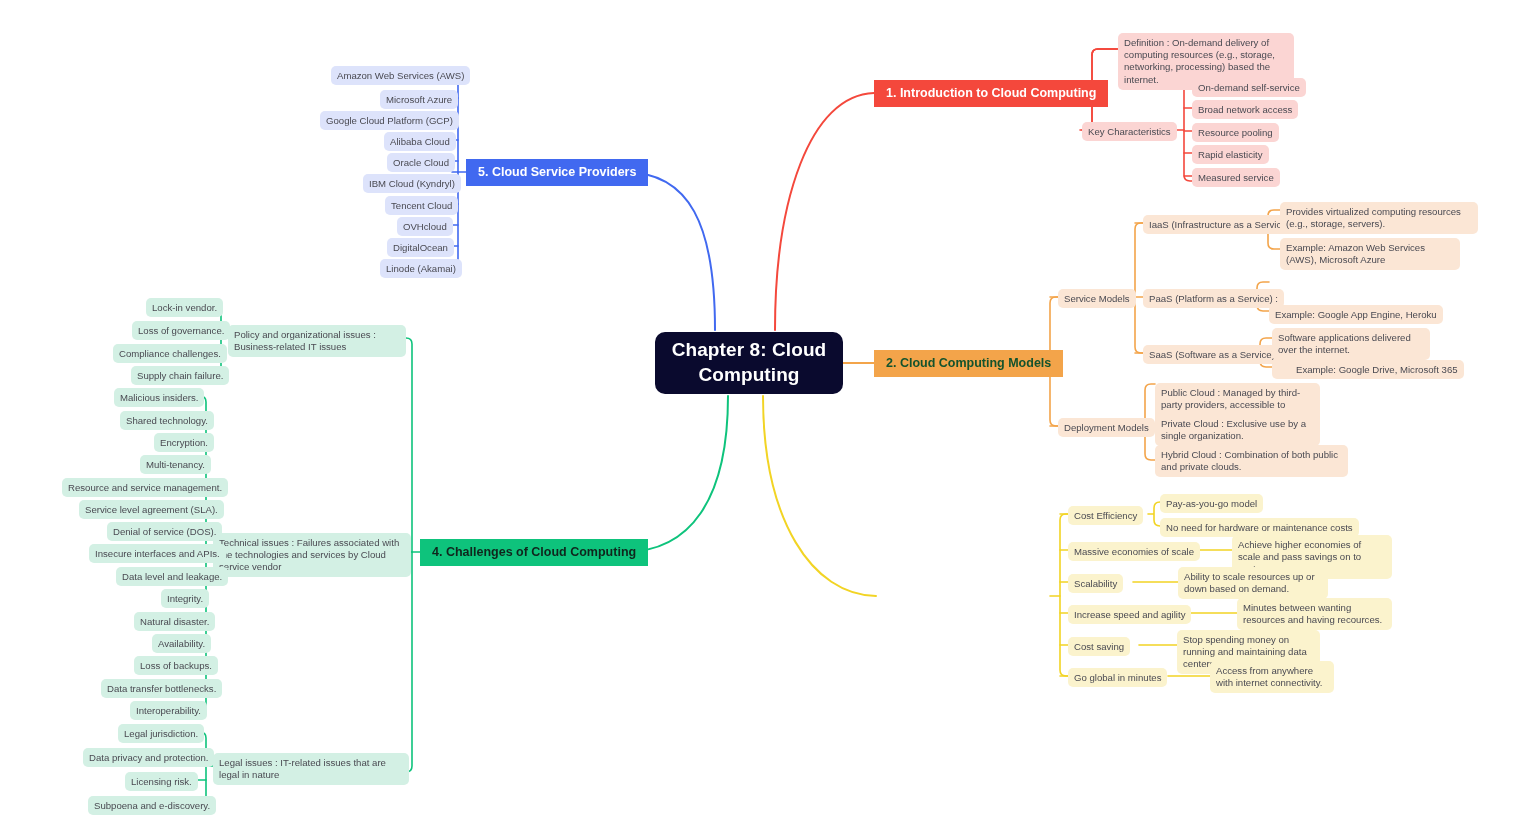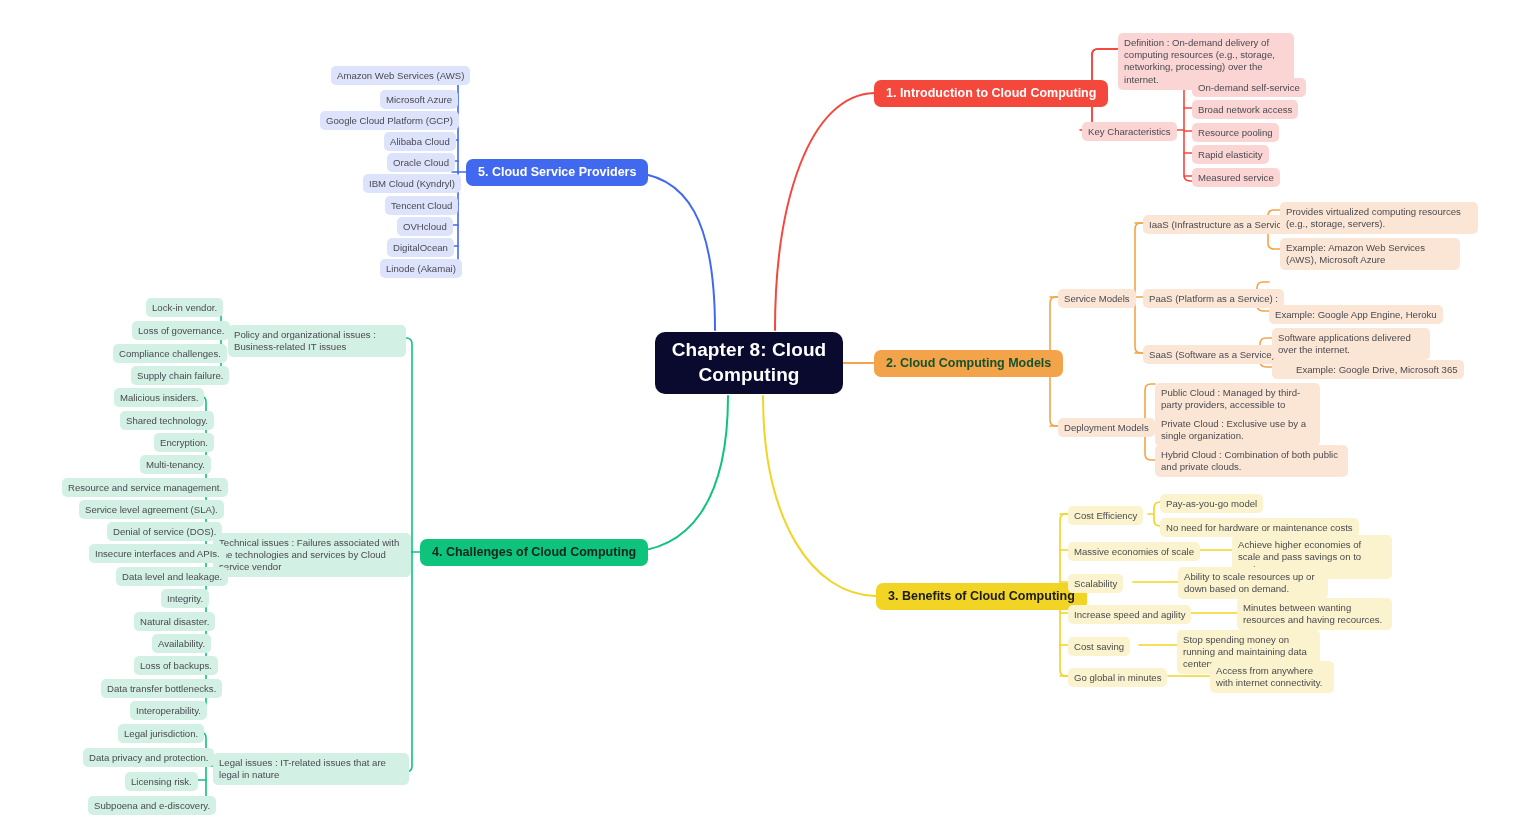--- a/index.html
+++ b/index.html
@@ -15,21 +15,21 @@
 
   
   #central{
     background:#0a0a2e;color:#ffffff;border-radius:10px;
     font-size:19px;font-weight:700;text-align:center;
     display:flex;align-items:center;justify-content:center;
     padding:10px 14px;letter-spacing:.1px;
   }
 
   
-  .l1{font-size:12.5px;font-weight:700;border-radius:7px;
+  .l1{font-size:12.5px;font-weight:700;border-radius:0;
       display:flex;align-items:center;justify-content:center;
       padding:7px 12px;text-align:center;}
   .l1.red   {background:#f4483c;color:#ffffff;}
   .l1.orange{background:#f3a44a;color:#14532d;}
   .l1.yellow{background:#f2d424;color:#1b1b1b;}
   .l1.green {background:#0ec37c;color:#10261d;}
   .l1.blue  {background:#4169f0;color:#ffffff;}
 
   
   .pill{font-size:9.6px;padding:3.5px 6px;border-radius:5px;color:#4a4a52;}
@@ -125,21 +125,21 @@
   </svg>
 
   <div id="central" class="node" style="left:655px;top:332px;width:188px;height:62px;">
     <span>Chapter 8: Cloud Computing</span>
   </div>
 
   <div class="node l1 red nowrap" style="left:874px;top:80px;height:27px;">
     <span>1. Introduction to Cloud Computing</span>
   </div>
 
-  <div class="node pill r tl" style="left:1118px;top:33px;width:176px;">Definition : On-demand delivery of computing resources (e.g., storage, networking, processing) over the internet.</div>
+  <div class="node pill r tl" style="left:1118px;top:33px;width:176px;">Definition : On-demand delivery of computing resources (e.g., storage, networking, processing) based the internet.</div>
 
   <div class="node pill r tl nowrap" style="left:1082px;top:122px;">Key Characteristics</div>
 
   <div class="node pill r tl nowrap" style="left:1192px;top:78px;">On-demand self-service</div>
   <div class="node pill r tl nowrap" style="left:1192px;top:100px;">Broad network access</div>
   <div class="node pill r tl nowrap" style="left:1192px;top:123px;">Resource pooling</div>
   <div class="node pill r tl nowrap" style="left:1192px;top:145px;">Rapid elasticity</div>
   <div class="node pill r tl nowrap" style="left:1192px;top:168px;">Measured service</div>
 
   <div class="node l1 orange nowrap" style="left:874px;top:350px;height:27px;">
@@ -158,23 +158,20 @@
   <div class="node pill o tl nowrap" style="left:1143px;top:345px;">SaaS (Software as a Service) :</div>
   <div class="node pill o tl" style="left:1272px;top:328px;width:158px;">Software applications delivered over the internet.</div>
   <div class="node pill o tl nowrap" style="left:1272px;top:360px;padding-left:24px;">Example: Google Drive, Microsoft 365</div>
 
   <div class="node pill o tl nowrap" style="left:1058px;top:418px;">Deployment Models</div>
 
   <div class="node pill o tl" style="left:1155px;top:383px;width:165px;">Public Cloud : Managed by third-party providers, accessible to anyone.</div>
   <div class="node pill o tl" style="left:1155px;top:414px;width:165px;">Private Cloud : Exclusive use by a single organization.</div>
   <div class="node pill o tl" style="left:1155px;top:445px;width:193px;">Hybrid Cloud : Combination of both public and private clouds.</div>
 
-  <div class="node l1 yellow nowrap" style="left:876px;top:583px;height:27px;">
-    <span>3. Benefits of Cloud Computing</span>
-  </div>
 
   <div class="node pill y tl nowrap" style="left:1068px;top:506px;">Cost Efficiency</div>
   <div class="node pill y tl nowrap" style="left:1160px;top:494px;">Pay-as-you-go model</div>
   <div class="node pill y tl nowrap" style="left:1160px;top:518px;">No need for hardware or maintenance costs</div>
 
   <div class="node pill y tl nowrap" style="left:1068px;top:542px;">Massive economies of scale</div>
   <div class="node pill y tl" style="left:1232px;top:535px;width:160px;">Achieve higher economies of scale and pass savings on to customers.</div>
 
   <div class="node pill y tl nowrap" style="left:1068px;top:574px;">Scalability</div>
   <div class="node pill y tl" style="left:1178px;top:567px;width:150px;">Ability to scale resources up or down based on demand.</div>

